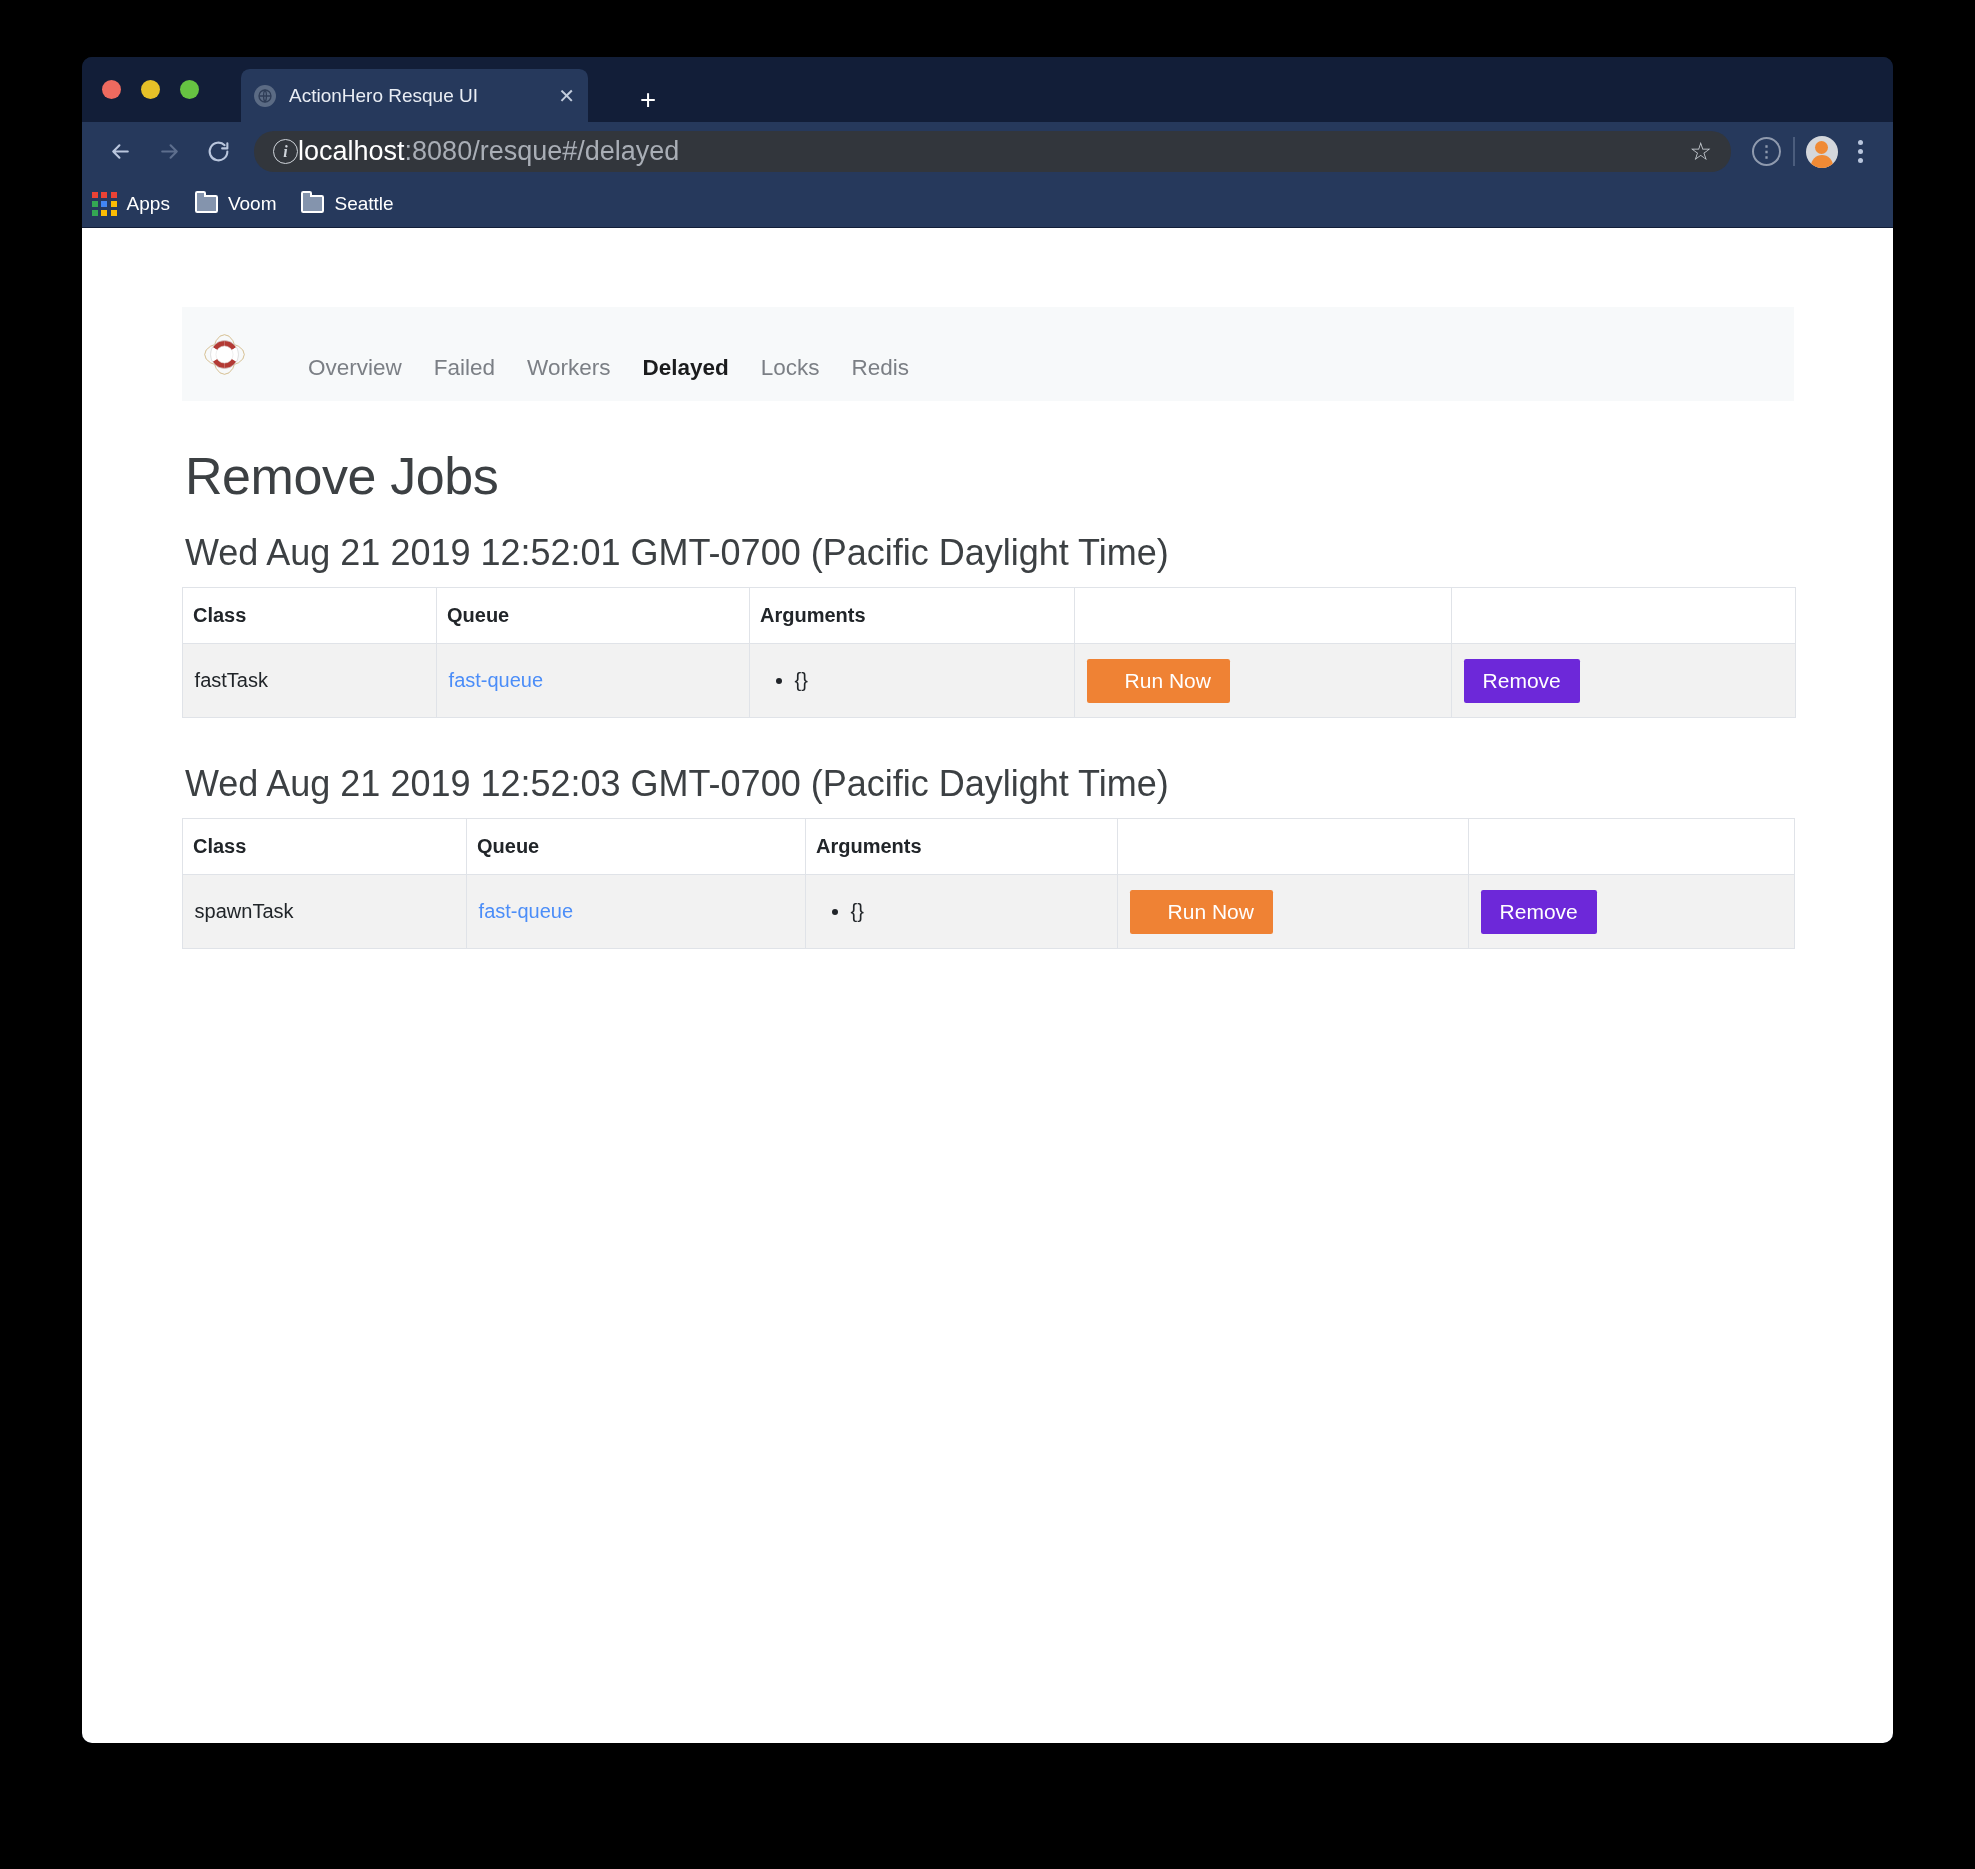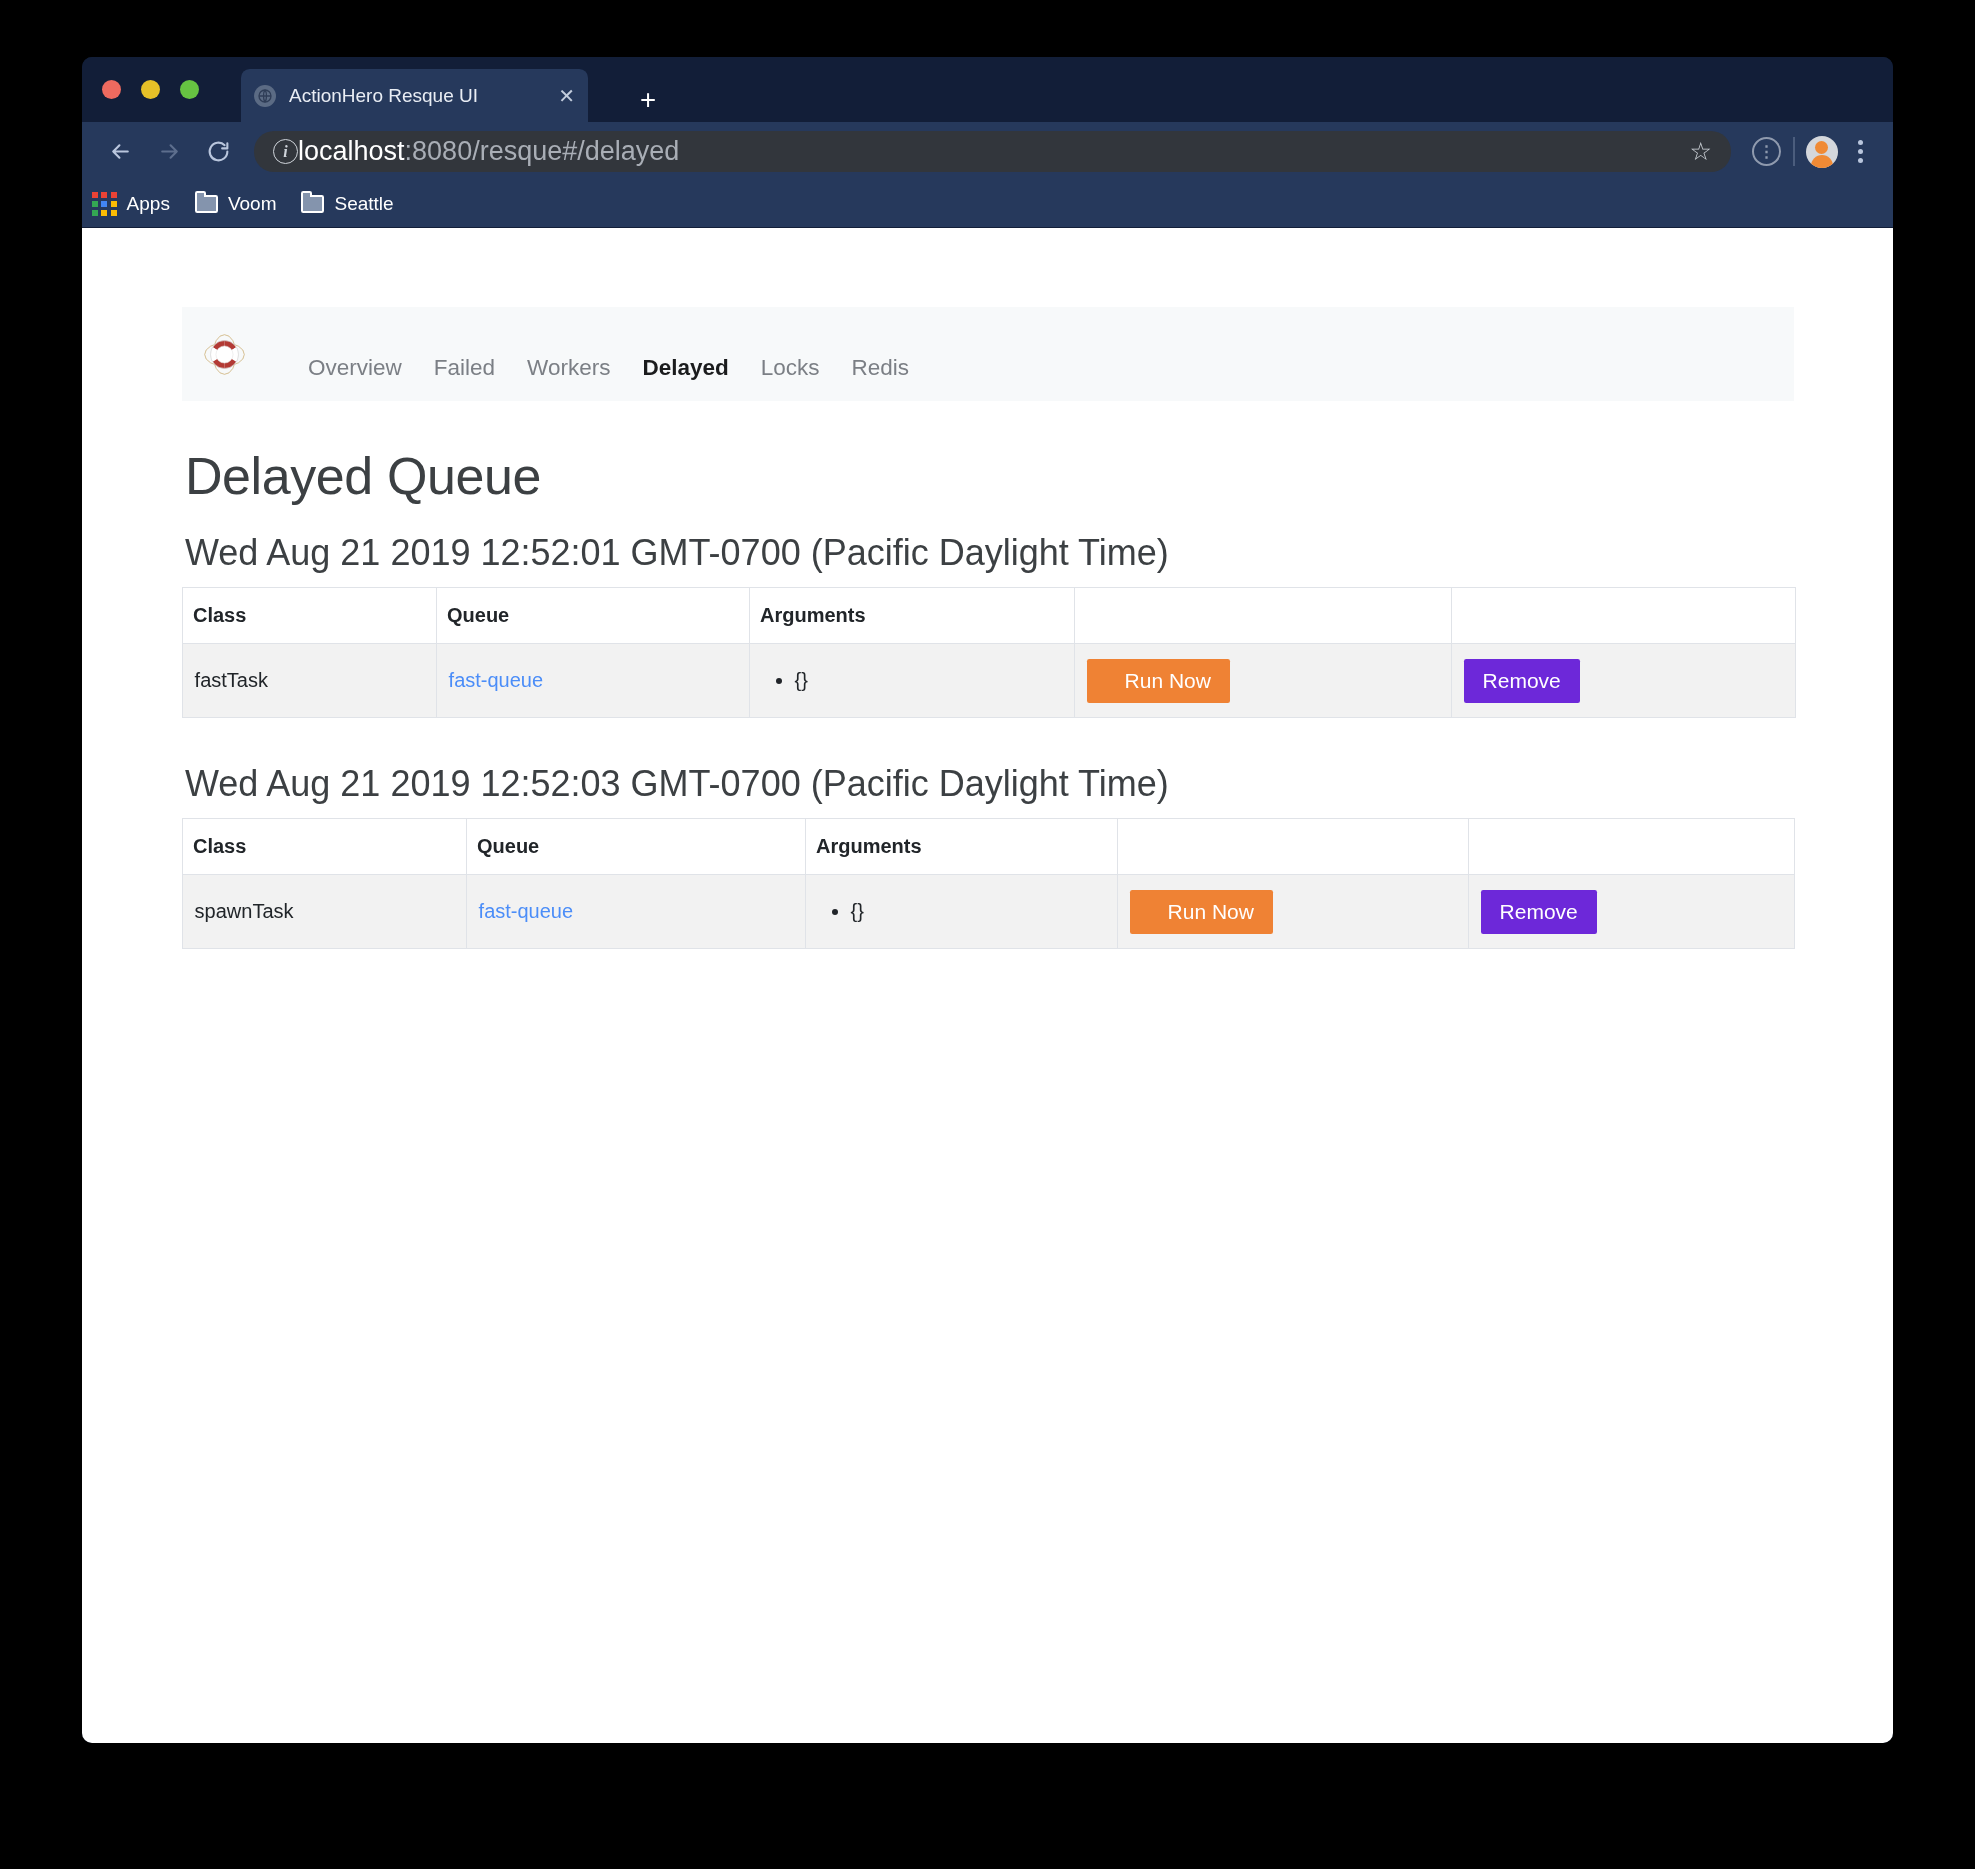--- a/index.html
+++ b/index.html
@@ -516,21 +516,21 @@
         <div class="app-nav-links">
           <a class="app-nav-link">Overview</a>
           <a class="app-nav-link">Failed</a>
           <a class="app-nav-link">Workers</a>
           <a class="app-nav-link active">Delayed</a>
           <a class="app-nav-link">Locks</a>
           <a class="app-nav-link">Redis</a>
         </div>
       </div>
 
-      <h1 class="page-title">Delayed Queue</h1>
+      <h1 class="page-title">Remove Jobs</h1>
 
       <h2 class="date-heading">Wed Aug 21 2019 12:52:01 GMT-0700 (Pacific Daylight Time)</h2>
       <table class="jobs">
         <colgroup>
           <col style="width:254px">
             <col style="width:313px">
             <col style="width:325px">
           <col style="width:377px">
             <col style="width:344px">
         </colgroup>

